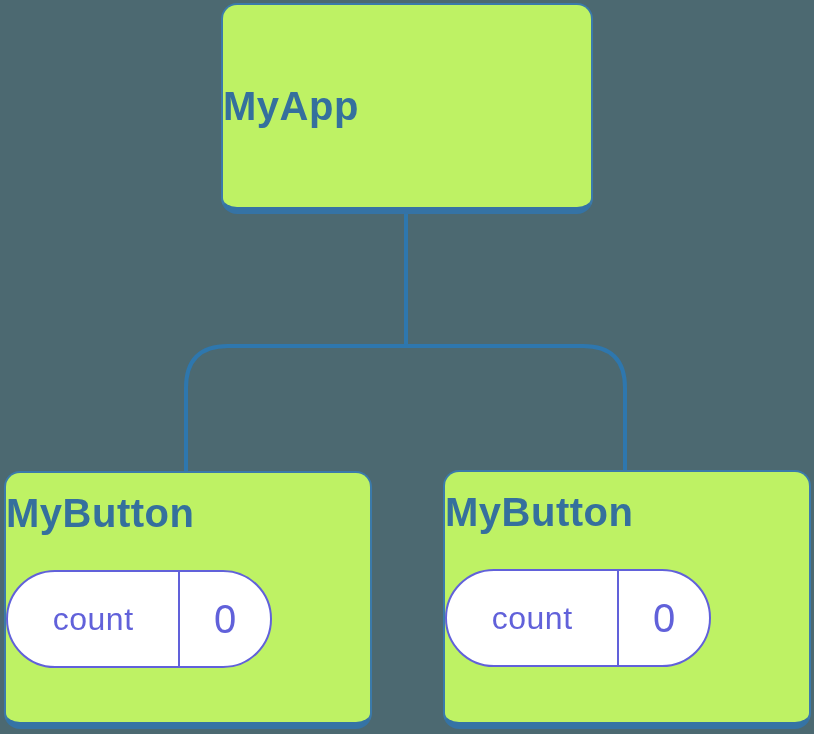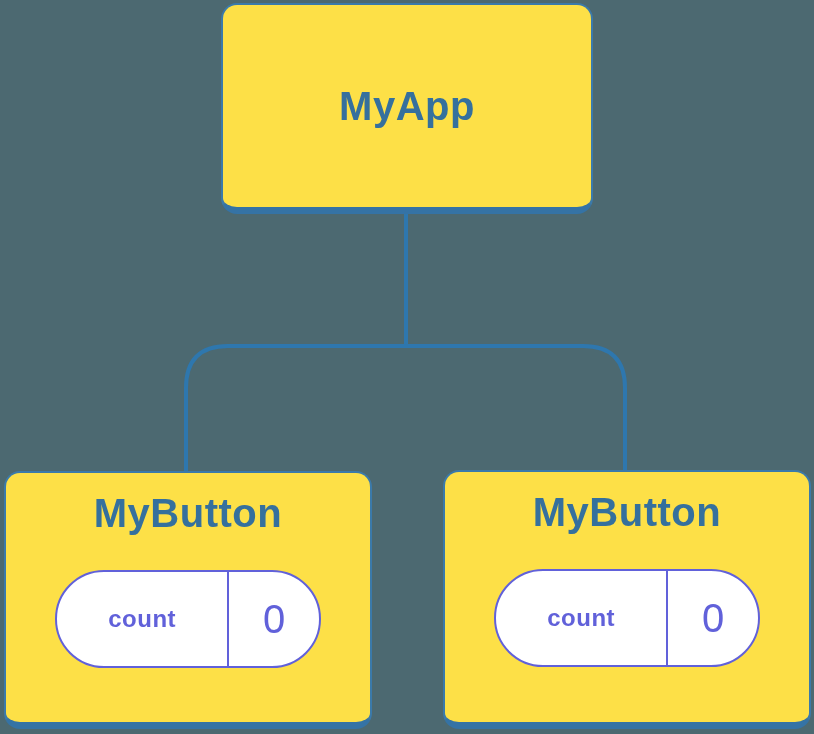--- a/index.html
+++ b/index.html
@@ -18,27 +18,26 @@
   .connectors {
     position: absolute;
     left: 0;
     top: 0;
     width: 814px;
     height: 734px;
   }
   .card {
     position: absolute;
     box-sizing: border-box;
-    background: #fde047;
+    background: #bef264;
     border: 2.5px solid #3B7AAA;
     border-bottom: 7px solid #3573A5;
     border-radius: 16px;
     display: flex;
     flex-direction: column;
-    align-items: center;
   }
   .card.root {
     left: 221px;
     top: 3px;
     width: 372px;
     height: 211px;
     justify-content: center;
   }
   .card.child-left {
     left: 4px;
@@ -74,22 +73,22 @@
     align-items: stretch;
     background: #FFFFFF;
   }
   .pill-name {
     flex: 0 0 65%;
     display: flex;
     align-items: center;
     justify-content: center;
     border-right: 2.5px solid #6161DA;
     color: #6161DA;
-    font-size: 24px;
-    font-weight: bold;
+    font-size: 32px;
+    font-weight: normal;
     letter-spacing: 0.5px;
   }
   .pill-value {
     flex: 1 1 auto;
     display: flex;
     align-items: center;
     justify-content: center;
     color: #6161DA;
     font-size: 40px;
     font-weight: normal;

